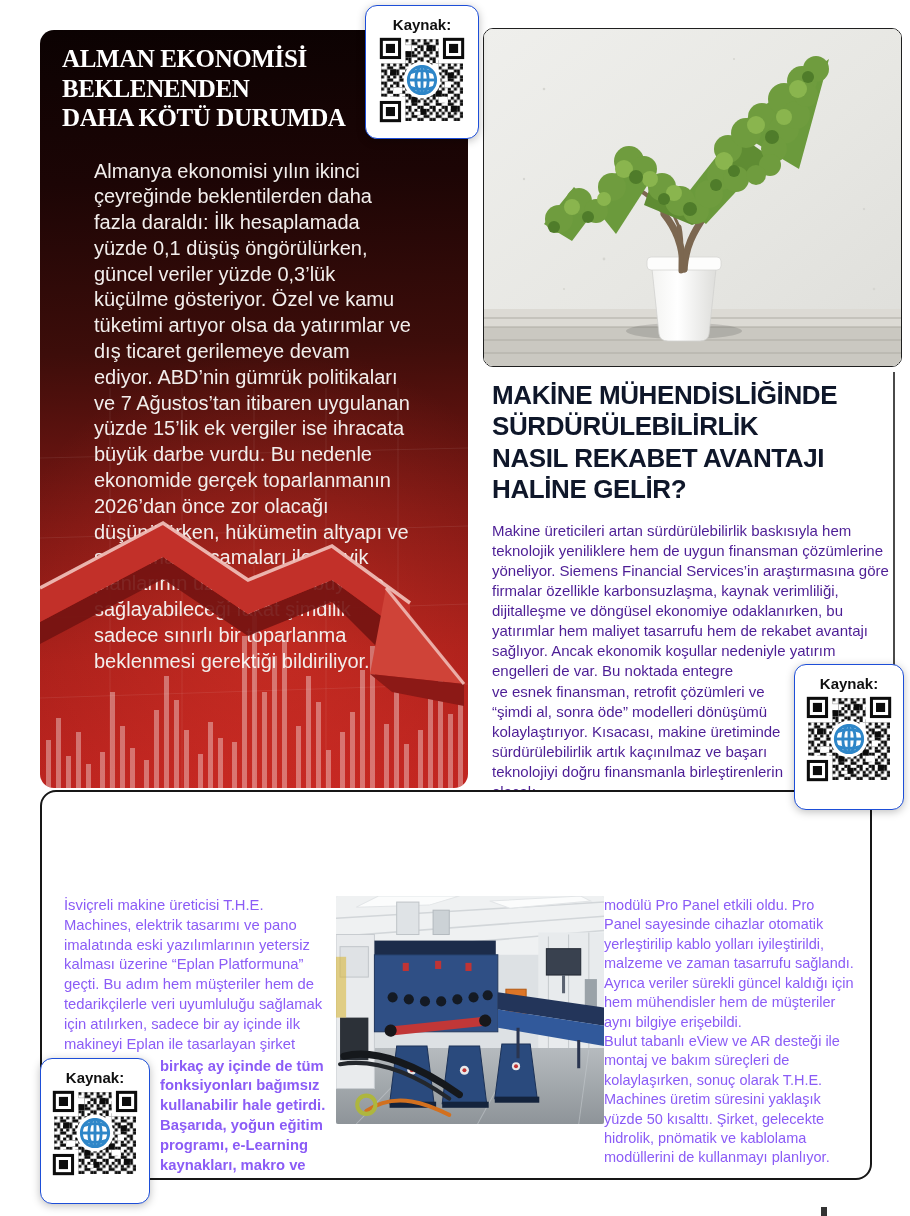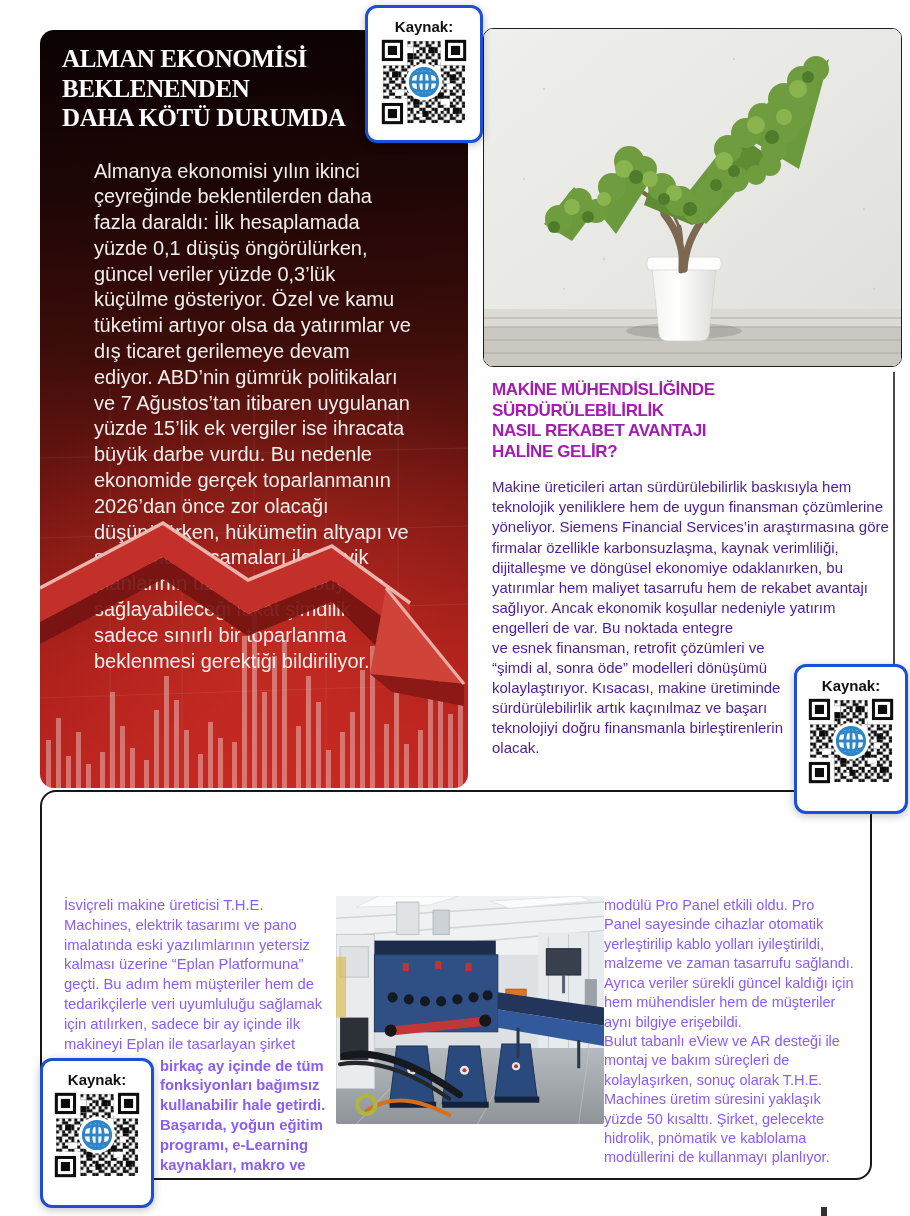--- a/index.html
+++ b/index.html
@@ -9,35 +9,35 @@
   
   .red-card{position:absolute;left:40px;top:30px;width:428px;height:758px;border-radius:14px;overflow:hidden;
     background:
       radial-gradient(95% 55% at 55% 80%, rgba(255,70,52,.30), rgba(255,70,52,0) 70%),
       linear-gradient(178deg,#0b0202 0%,#1c0505 20%,#3d0d0a 42%,#7c1713 64%,#a81f1a 82%,#bf2420 100%);}
   .red-card .rc-title{margin:0;padding:14px 22px 0;color:#ffffff;font-size:25px;line-height:1.18;font-weight:800;letter-spacing:-0.4px;font-family:Liberation Serif, serif;}
   .red-card .rc-body{margin:14px;padding:12px 40px 0;color:#f2eeec;font-size:20px;line-height:1.29;}
   .arrow-art{position:absolute;left:0;bottom:0;width:428px;height:400px;}
 
   
-  .qr-card{position:absolute;background:#ffffff;border:3px solid #1d4ed8;border-radius:12px;
+  .qr-card{position:absolute;background:#ffffff;border:1px solid #1d4ed8;border-radius:12px;
     box-shadow:0 2px 9px rgba(0,0,0,.25);text-align:center;padding-top:6px;z-index:30;}
   .qr-label{font-weight:700;font-size:15px;color:#101010;margin:4px 0 3px;}
   .qr-card svg{width:88px;height:88px;display:block;margin:0 auto;}
   #qr-top{left:365px;top:5px;width:112px;height:126px;}
   #qr-right{left:794px;top:664px;width:108px;height:138px;}
   #qr-bottomleft{left:40px;top:1058px;width:108px;height:138px;}
 
   
   .tree-photo{position:absolute;left:483px;top:28px;width:417px;height:337px;border:1.5px solid #1f1f1f;border-radius:10px;overflow:hidden;background:#eaeae7;}
   .tree-photo svg{display:block;}
 
   
   .article-right{position:absolute;left:492px;top:380px;width:402px;}
-  .article-right h2{margin:0 0 15px;font-size:17px;line-height:1.21;font-weight:800;letter-spacing:-0.4px;color:#a21caf;}
+  .article-right h2{margin:0 0 15px;font-size:26px;line-height:1.21;font-weight:800;letter-spacing:-0.4px;color:#0f172a;}
   .article-right p{margin:0;font-size:15px;line-height:1.34;color:#4c1d95;}
   .article-right .narrow{width:292px;}
 
   
   .edge-rule{position:absolute;left:893px;top:372px;width:2px;height:416px;background:#4a4a4a;}
   .page-num-partial{position:absolute;left:821px;top:1207px;width:6px;height:9px;background:#333;}
 
   
   .bottom-box{position:absolute;left:40px;top:790px;width:828px;height:386px;border:2px solid #171717;border-radius:16px;background:#fff;}
   .bottom-box h2{position:absolute;left:22px;top:16px;margin:0;font-size:23.5px;line-height:1.22;font-weight:800;letter-spacing:-0.3px;color:#131313;}

